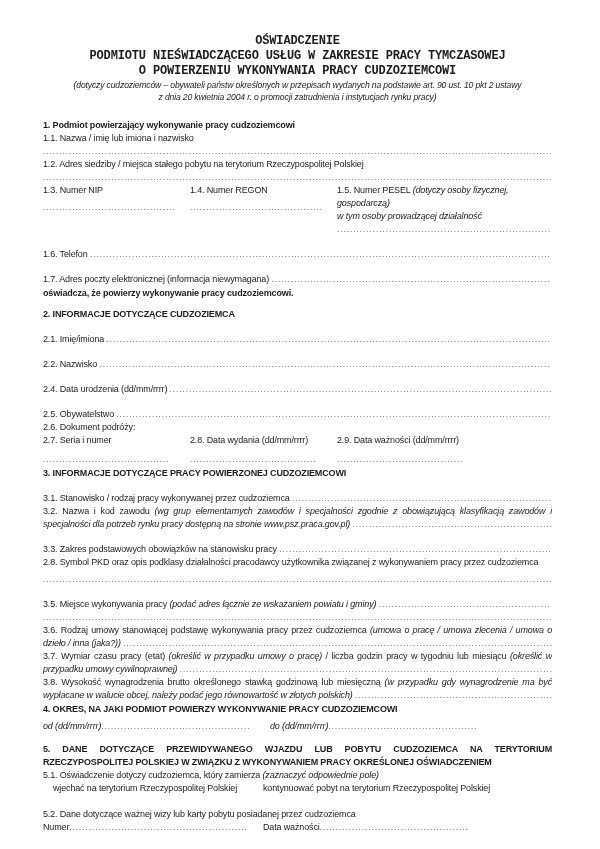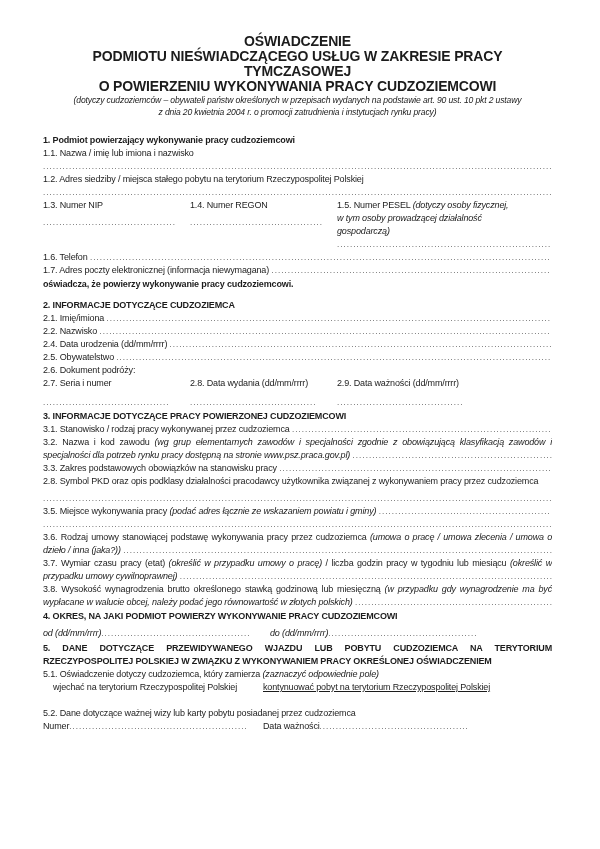--- a/index.html
+++ b/index.html
@@ -8,32 +8,32 @@
     font-family:"Liberation Sans","DejaVu Sans",sans-serif;
     color:#1c1c1c;
     font-size:9px;line-height:13px;
     letter-spacing:-0.15px;
     -webkit-font-smoothing:antialiased;
   }
   .page{padding:34px 48px 0 43px;width:509px;}
 
   
   .hdr{text-align:center;}
-  .hdr .t{font-weight:bold;font-size:14px;line-height:15px;}
+  .hdr .t{font-weight:bold;font-size:12px;line-height:15px;font-family:Liberation Mono, monospace;}
   .hdr .sub{font-style:italic;font-size:8.6px;line-height:12px;}
 
   
   .sec-h{font-weight:bold;}
   .b{font-weight:bold;}
   .i{font-style:italic;}
   .just{text-align:justify;}
 
   
   .df{overflow:hidden;position:relative;}
-  .df.l1{max-height:13px;}
+  .df.l1{max-height:13px;margin-top:12px;}
   .df.l2{max-height:26px;}
   .df::after, .dotline::after, .dotshort::after{
     content:". . . . . . . . . . . . . . . . . . . . . . . . . . . . . . . . . . . . . . . . . . . . . . . . . . . . . . . . . . . . . . . . . . . . . . . . . . . . . . . . . . . . . . . . . . . . . . . . . . . . . . . . . . . . . . . . . . . . . . . . . . . . . . . . . . . . . . . . . . . . . . . . . . . . . . . . . . . . . . . . . . . . . . . . . . . . . . . . . . . . . . . . . . . . . . . . . . . . . . . . . . . . . . . . . . . . . . . . . . . . . . . . . . . . . . . . . . . . . . . . . . . . . . . . . . . . . . . . . . . . . . . . . . . . . . . . . . . . . . . . . . . . . . . . . . . . . . . . . . . . . . . . . . . . . . . . . . . . . . . . . . . . . . . . . . . . . .";
     font-size:8px;letter-spacing:0;word-spacing:-1.2px;color:#2e2e2e;font-style:normal;font-weight:normal;
   }
   .dotline{height:13px;overflow:hidden;}
   .dotshort{height:13px;overflow:hidden;}
 
   
   .grid3{display:grid;grid-template-columns:147px 147px 215px;}
@@ -47,25 +47,25 @@
   .sex-row .opt2{position:absolute;left:220px;top:0;}
 
   .tworow{display:flex;}
   .tworow .cA{width:207px;display:flex;}
   .tworow .gap{width:20px;}
   .tworow .cB{width:207px;display:flex;}
   .tworow .df2{flex:1;overflow:hidden;max-height:13px;}
 
   .optrow{position:relative;min-height:26px;}
   .optrow .o1{position:absolute;left:10px;top:0;white-space:nowrap;}
-  .optrow .o2{position:absolute;left:220px;top:0;width:265px;text-align:justify;text-decoration:underline;}
+  .optrow .o2{position:absolute;left:220px;top:0;width:265px;text-align:justify;}
 
   
   .mt4{margin-top:4px;font-style:italic;}.mt6{margin-top:1px;}.mt8{margin-top:8px;}
-  .mt10{margin-top:2px;}.mt16{margin-top:16px;}
+  .mt10{margin-top:10px;}.mt16{margin-top:16px;}
 </style>
 </head>
 <body>
 
 <div class="page">
 
   <div class="hdr">
     <div class="t">OŚWIADCZENIE</div>
     <div class="t">PODMIOTU NIEŚWIADCZĄCEGO USŁUG W ZAKRESIE PRACY TYMCZASOWEJ</div>
     <div class="t">O POWIERZENIU WYKONYWANIA PRACY CUDZOZIEMCOWI</div>
@@ -88,22 +88,22 @@
     <div>
       <div>1.4. Numer REGON</div>
       <div class="cellpad"></div>
       <div class="dotshort w134"></div>
     </div>
     <div>
       <div>
         <span>1.5. Numer PESEL</span>
         <span class="i">(dotyczy osoby fizycznej,</span>
       </div>
+      <div class="i">gospodarczą)</div>
       <div class="i">w tym osoby prowadzącej działalność</div>
-      <div class="i">gospodarczą)</div>
       <div class="dotshort"></div>
     </div>
   </div>
 
   <div class="df l1"><span>1.6. Telefon </span></div>
   <div class="df l1"><span>1.7. Adres poczty elektronicznej (informacja niewymagana) </span></div>
 
   <div class="b mt6">oświadcza, że powierzy wykonywanie pracy cudzoziemcowi.</div>
 
   <div class="sec-h mt8">2. INFORMACJE DOTYCZĄCE CUDZOZIEMCA</div>

